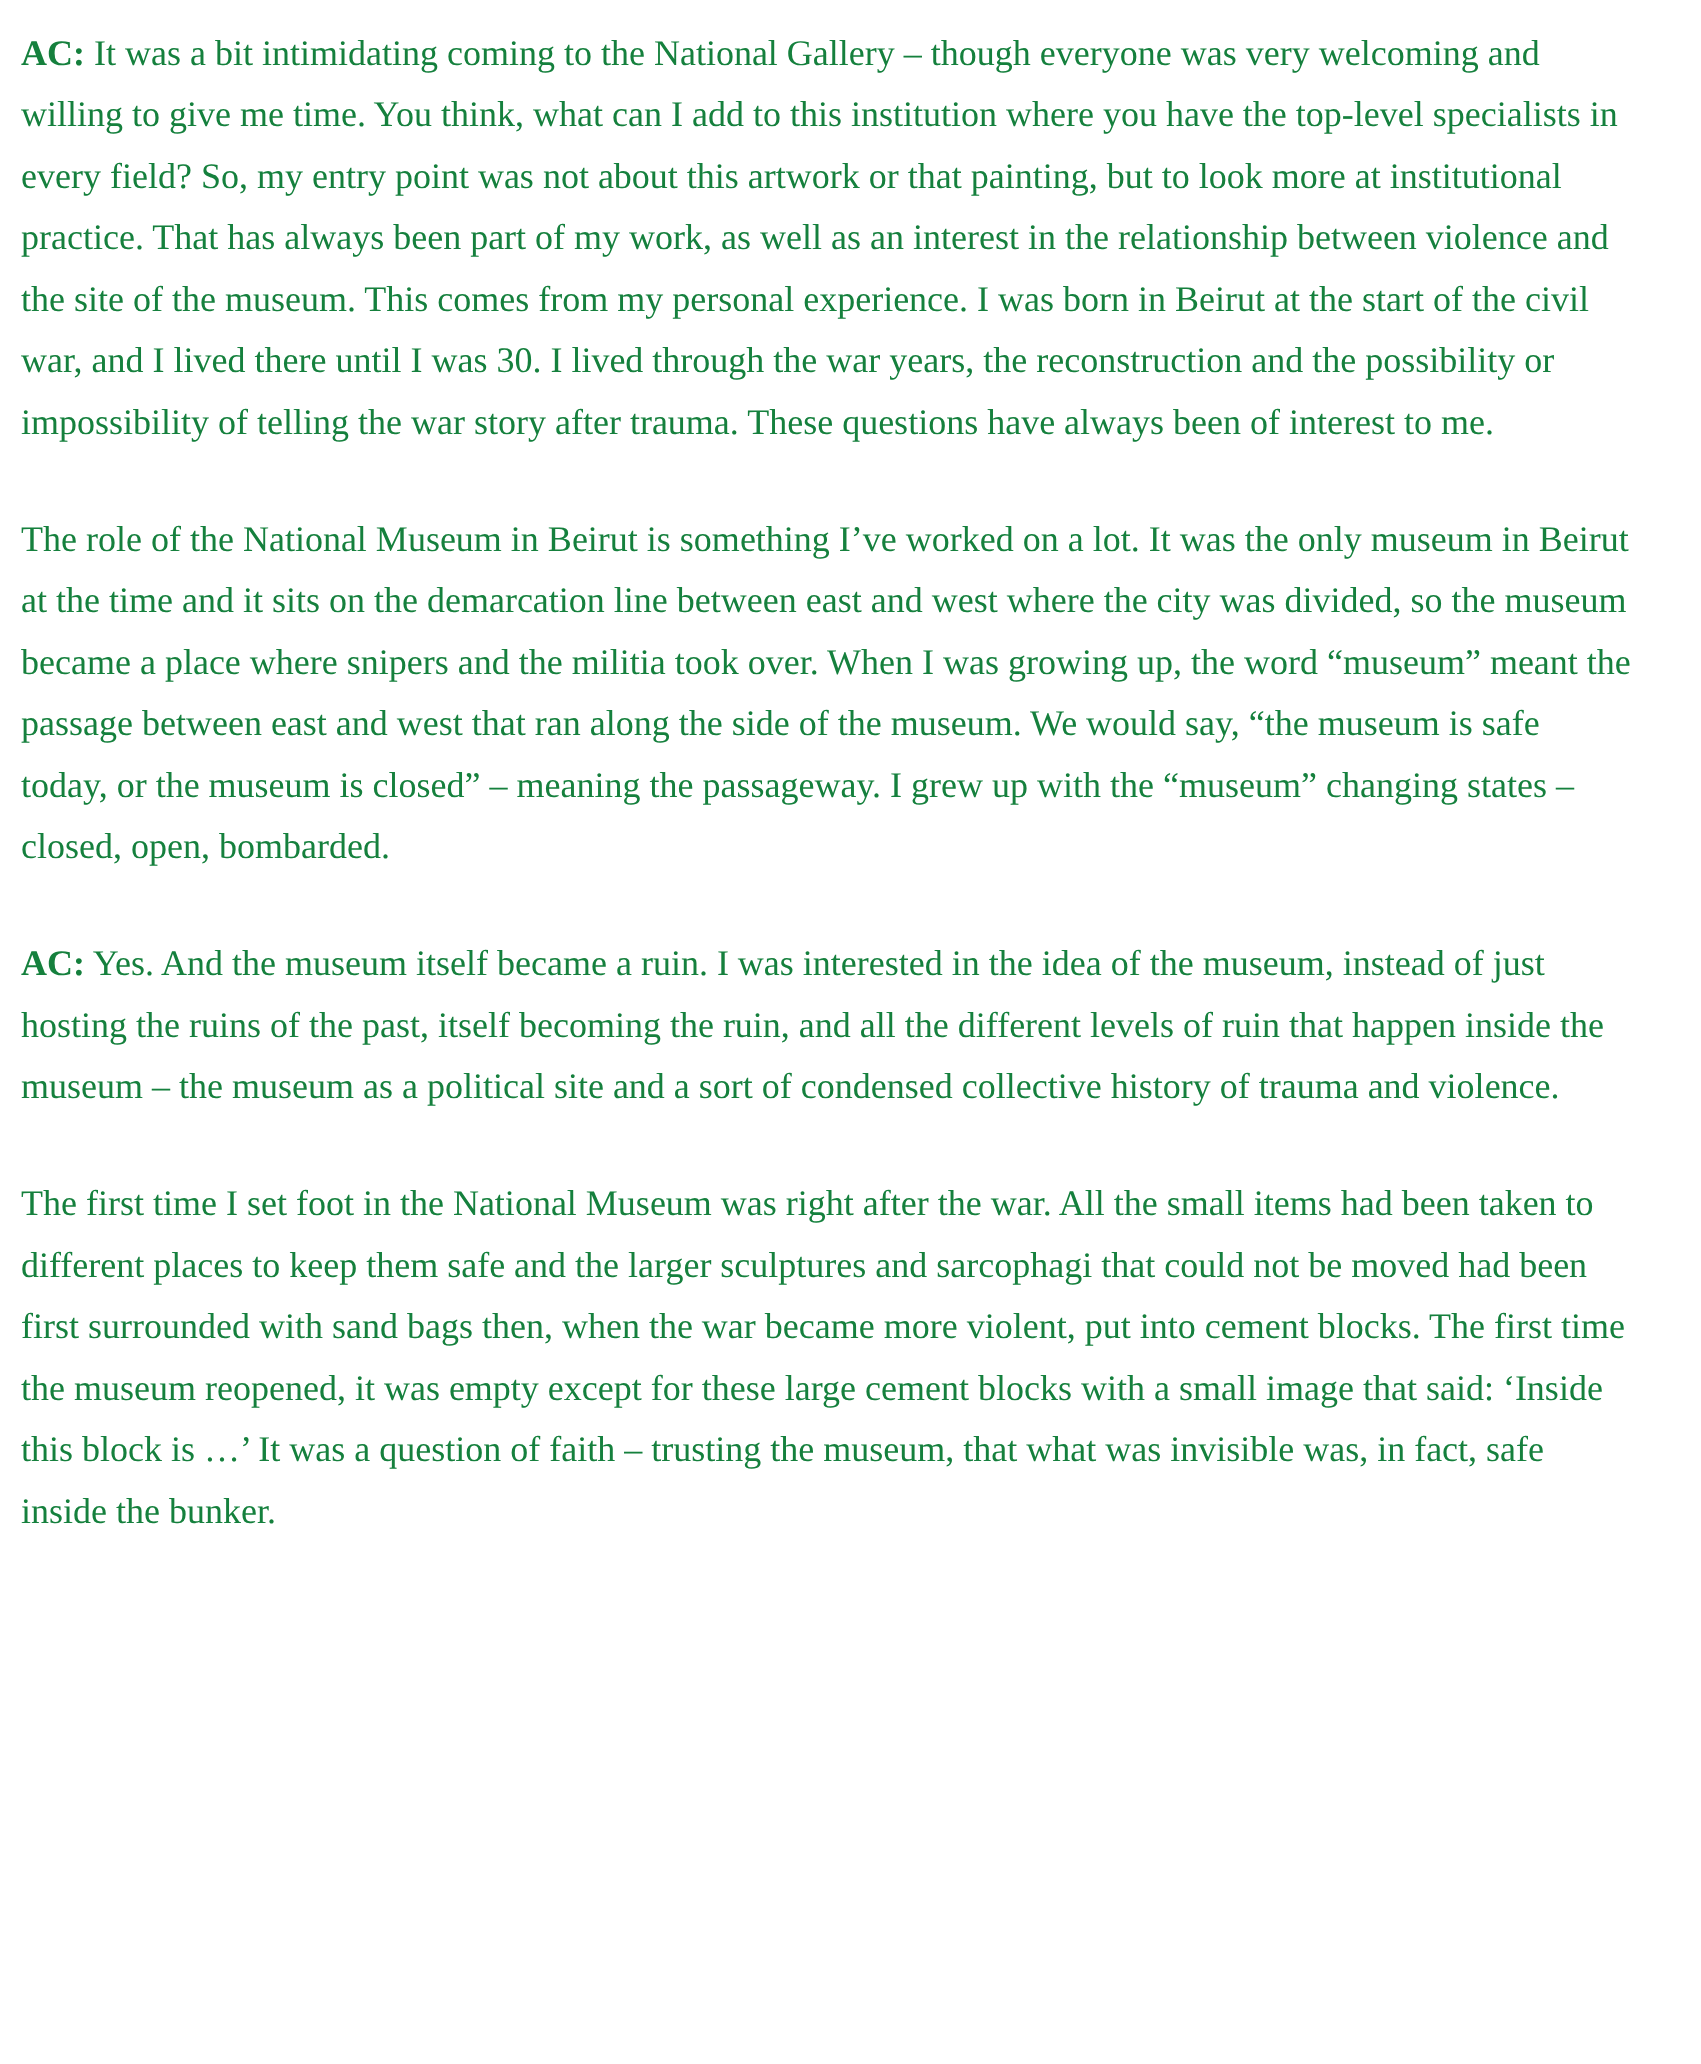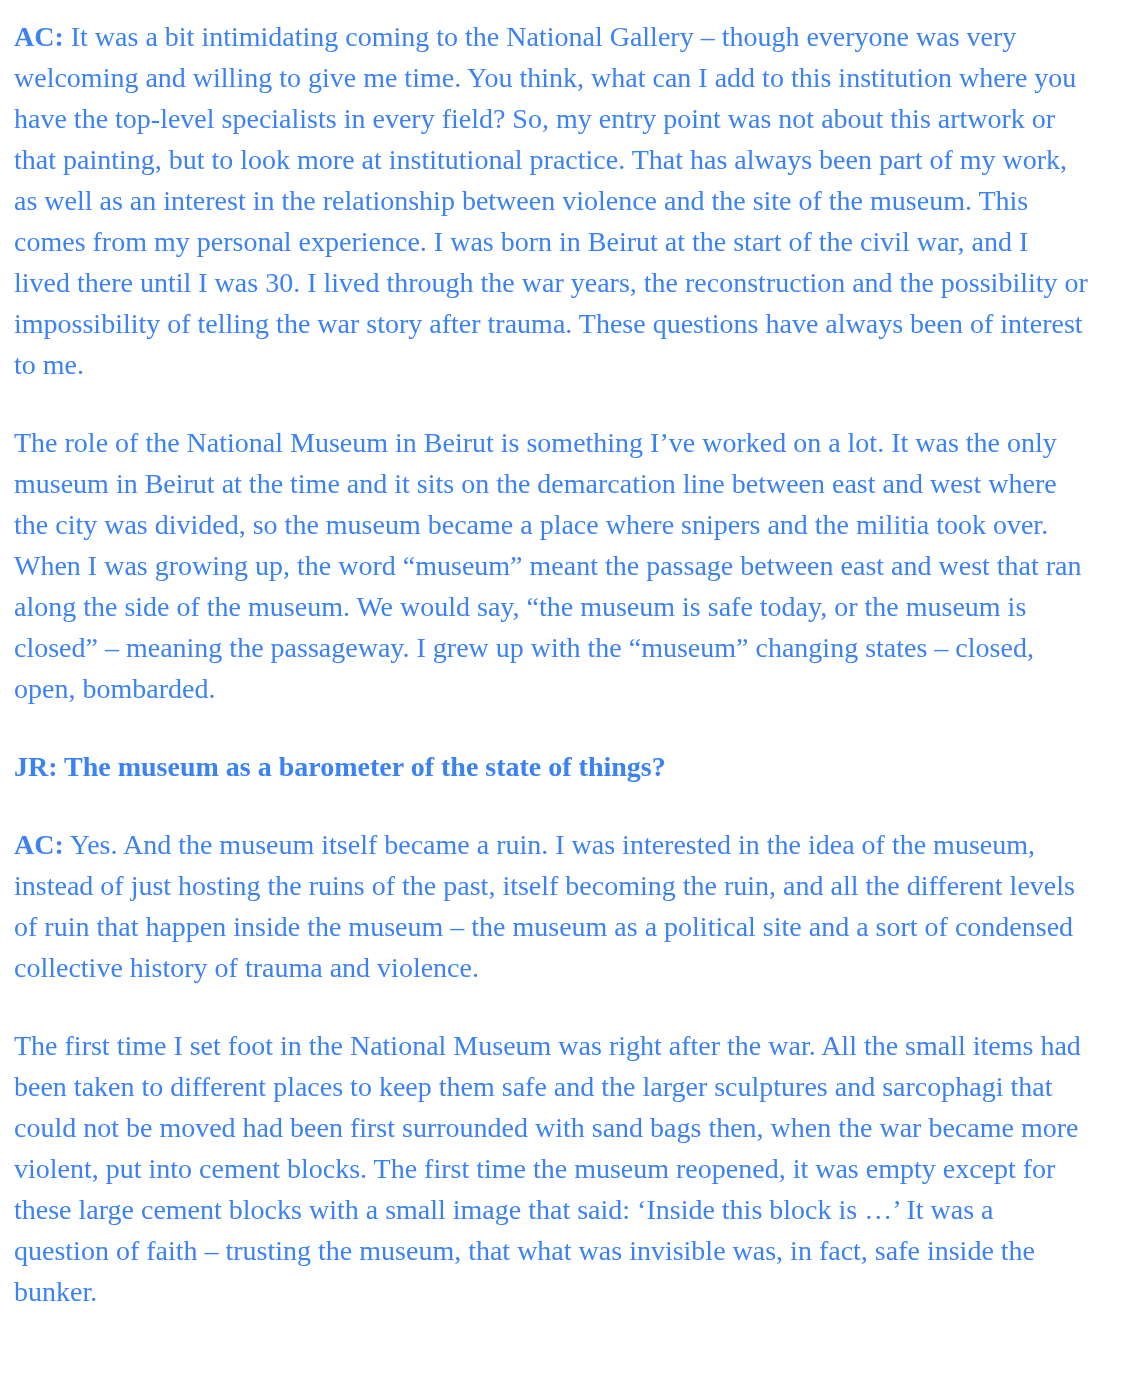--- a/index.html
+++ b/index.html
@@ -6,23 +6,23 @@
     margin: 0;
     padding: 0;
     background: #ffffff;
   }
   .article {
     box-sizing: border-box;
     width: 1134px;
     min-height: 1376px;
     padding: 16px 46px 24px 14px;
     font-family: "Liberation Serif", "DejaVu Serif", serif;
-    font-size: 28px;
+    font-size: 24px;
     line-height: 41px;
-    color: #3b82f6;
+    color: #15803d;
     background: #ffffff;
   }
   .para {
     margin: 0 0 37px 0;
   }
   .para:last-child {
     margin-bottom: 0;
   }
   .speaker {
     font-weight: 700;
@@ -33,19 +33,18 @@
 </style>
 </head>
 <body>
 
 <div class="article">
 
   <p class="para"><strong class="speaker">AC:</strong> <span>It was a bit intimidating coming to the National Gallery – though everyone was very welcoming and willing to give me time. You think, what can I add to this institution where you have the top-level specialists in every field? So, my entry point was not about this artwork or that painting, but to look more at institutional practice. That has always been part of my work, as well as an interest in the relationship between violence and the site of the museum. This comes from my personal experience. I was born in Beirut at the start of the civil war, and I lived there until I was 30. I lived through the war years, the reconstruction and the possibility or impossibility of telling the war story after trauma. These questions have always been of interest to me.</span></p>
 
   <p class="para"><strong class="speaker"></strong> <span>The role of the National Museum in Beirut is something I’ve worked on a lot. It was the only museum in Beirut at the time and it sits on the demarcation line between east and west where the city was divided, so the museum became a place where snipers and the militia took over. When I was growing up, the word “museum” meant the passage between east and west that ran along the side of the museum. We would say, “the museum is safe today, or the museum is closed” – meaning the passageway. I grew up with the “museum” changing states – closed, open, bombarded.</span></p>
 
-  <p class="para question"><strong class="speaker">JR:</strong> <span>The museum as a barometer of the state of things?</span></p>
 
   <p class="para"><strong class="speaker">AC:</strong> <span>Yes. And the museum itself became a ruin. I was interested in the idea of the museum, instead of just hosting the ruins of the past, itself becoming the ruin, and all the different levels of ruin that happen inside the museum – the museum as a political site and a sort of condensed collective history of trauma and violence.</span></p>
 
   <p class="para"><strong class="speaker"></strong> <span>The first time I set foot in the National Museum was right after the war. All the small items had been taken to different places to keep them safe and the larger sculptures and sarcophagi that could not be moved had been first surrounded with sand bags then, when the war became more violent, put into cement blocks. The first time the museum reopened, it was empty except for these large cement blocks with a small image that said: ‘Inside this block is …’ It was a question of faith – trusting the museum, that what was invisible was, in fact, safe inside the bunker.</span></p>
 
 </div>
 
 </body></html>

